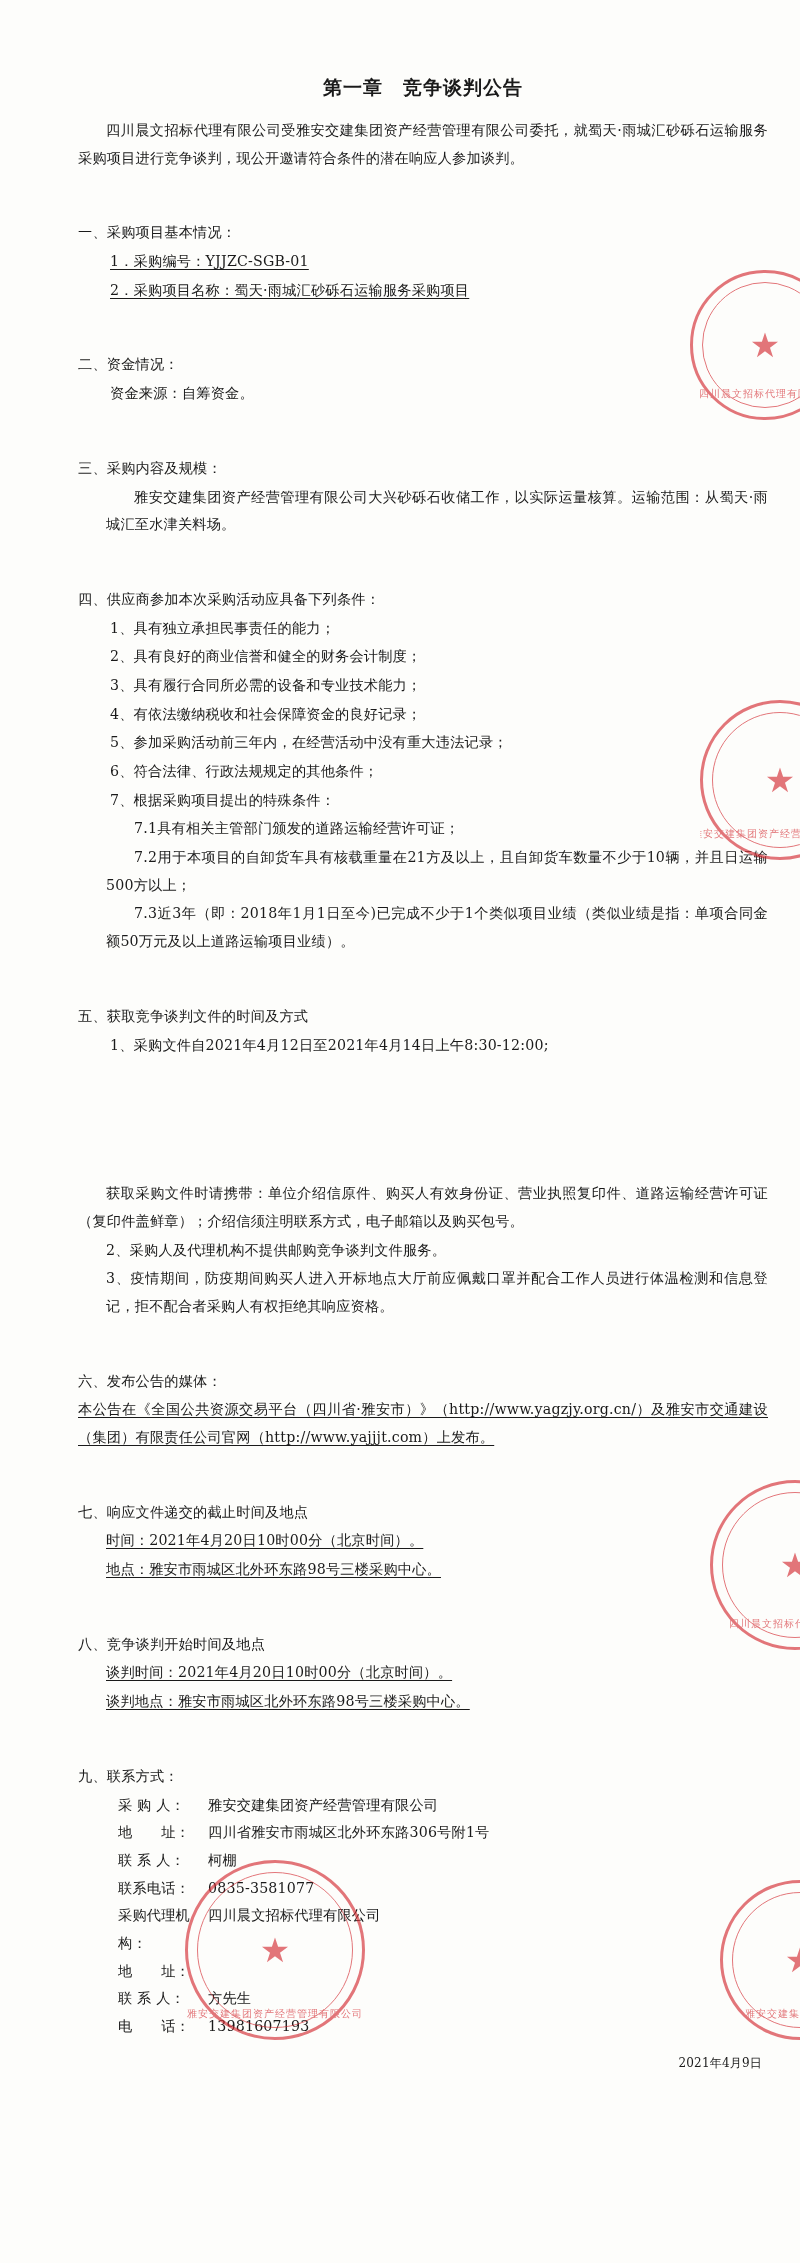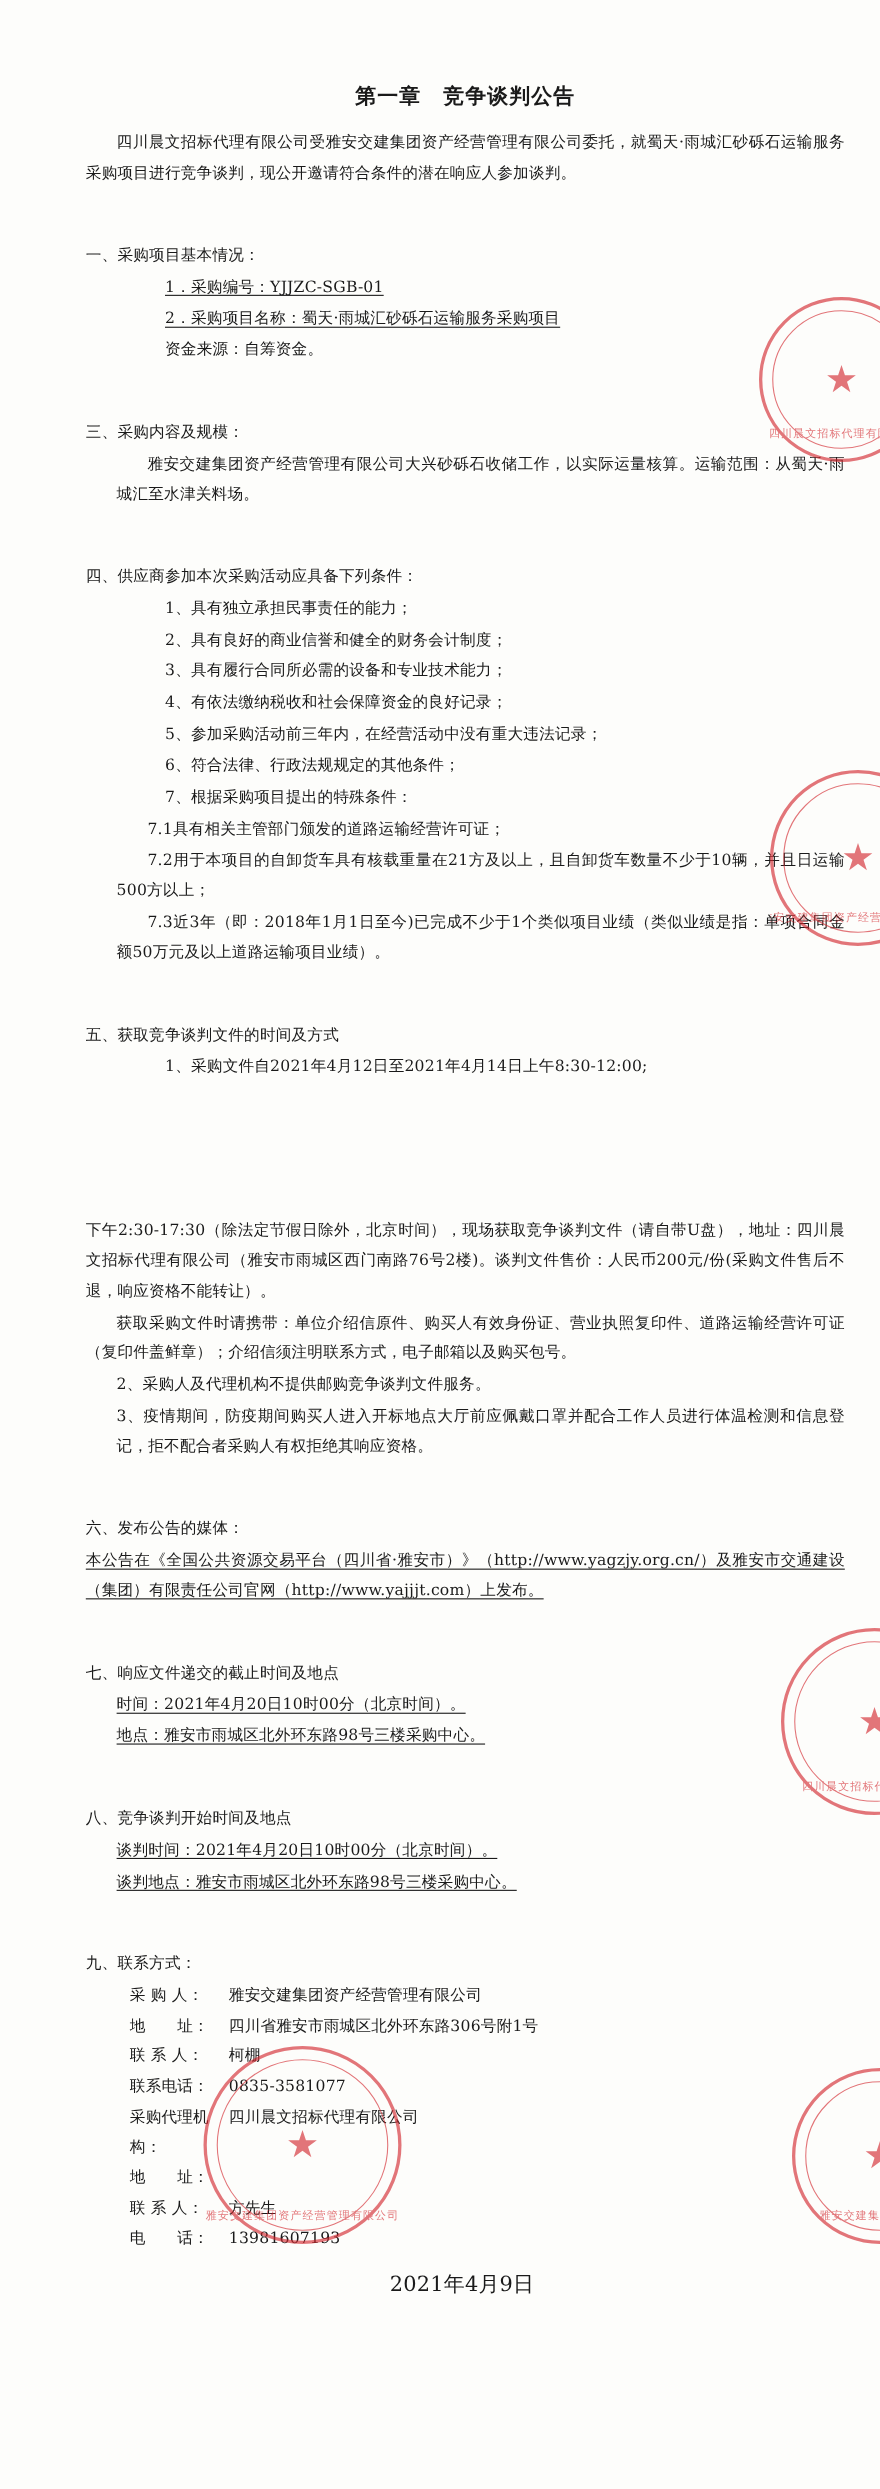--- a/index.html
+++ b/index.html
@@ -36,26 +36,26 @@
   .p {
     font-size: 14.2px;
     line-height: 1.95;
     text-align: justify;
     margin: 0 0 1px 0;
     letter-spacing: 0.2px;
   }
   .ind1 { text-indent: 28px; }
   .lvl1 { margin-left: 0px; margin-top: 47px; }
   .lvl2 { margin-left: 28px; }
-  .lvl3 { margin-left: 72px; }
+  .lvl3 { margin-left: 32px; }
   .u { text-decoration: underline; text-underline-offset: 3px; }
   .gap-lg { height: 120px; }
   .sign-date {
-    text-align: center;
-    font-size: 19px;
+    text-align: right;
+    font-size: 12px;
     margin-top: 14px;
     padding-right: 6px;
     letter-spacing: 0.2px;
   }
   .contact-row {
     display: flex;
     font-size: 14.2px;
     line-height: 1.95;
     margin-left: 40px;
     letter-spacing: 0.2px;
@@ -152,20 +152,21 @@
   <div class="doc">
 
     <div class="doc-title">第一章　竞争谈判公告</div>
 
     <p class="p ind1">四川晨文招标代理有限公司受雅安交建集团资产经营管理有限公司委托，就蜀天·雨城汇砂砾石运输服务采购项目进行竞争谈判，现公开邀请符合条件的潜在响应人参加谈判。</p>
 
     <p class="p lvl1">一、采购项目基本情况：</p>
     <p class="p lvl3 u">1．采购编号：YJJZC-SGB-01</p>
     <p class="p lvl3 u">2．采购项目名称：蜀天·雨城汇砂砾石运输服务采购项目</p>
 
+    <p class="p lvl1">二、资金情况：</p>
     <p class="p lvl3">资金来源：自筹资金。</p>
 
     <p class="p lvl1">三、采购内容及规模：</p>
     <p class="p lvl2 ind1">雅安交建集团资产经营管理有限公司大兴砂砾石收储工作，以实际运量核算。运输范围：从蜀天·雨城汇至水津关料场。</p>
 
     <p class="p lvl1">四、供应商参加本次采购活动应具备下列条件：</p>
     <p class="p lvl3">1、具有独立承担民事责任的能力；</p>
     <p class="p lvl3">2、具有良好的商业信誉和健全的财务会计制度；</p>
     <p class="p lvl3">3、具有履行合同所必需的设备和专业技术能力；</p>
     <p class="p lvl3">4、有依法缴纳税收和社会保障资金的良好记录；</p>
@@ -174,21 +175,20 @@
     <p class="p lvl3">7、根据采购项目提出的特殊条件：</p>
     <p class="p lvl2 ind1">7.1具有相关主管部门颁发的道路运输经营许可证；</p>
     <p class="p lvl2 ind1">7.2用于本项目的自卸货车具有核载重量在21方及以上，且自卸货车数量不少于10辆，并且日运输500方以上；</p>
     <p class="p lvl2 ind1">7.3近3年（即：2018年1月1日至今)已完成不少于1个类似项目业绩（类似业绩是指：单项合同金额50万元及以上道路运输项目业绩）。</p>
 
     <p class="p lvl1">五、获取竞争谈判文件的时间及方式</p>
     <p class="p lvl3">1、采购文件自2021年4月12日至2021年4月14日上午8:30-12:00;</p>
 
     <div class="gap-lg"></div>
 
-    <p class="p">下午2:30-17:30（除法定节假日除外，北京时间），现场获取竞争谈判文件（请自带U盘），地址：四川晨文招标代理有限公司（雅安市雨城区西门南路76号2楼)。谈判文件售价：人民币200元/份(采购文件售后不退，响应资格不能转让）。</p>
     <p class="p ind1">获取采购文件时请携带：单位介绍信原件、购买人有效身份证、营业执照复印件、道路运输经营许可证（复印件盖鲜章）；介绍信须注明联系方式，电子邮箱以及购买包号。</p>
     <p class="p lvl2">2、采购人及代理机构不提供邮购竞争谈判文件服务。</p>
     <p class="p lvl2">3、疫情期间，防疫期间购买人进入开标地点大厅前应佩戴口罩并配合工作人员进行体温检测和信息登记，拒不配合者采购人有权拒绝其响应资格。</p>
 
     <p class="p lvl1">六、发布公告的媒体：</p>
     <p class="p u">本公告在《全国公共资源交易平台（四川省·雅安市）》（http://www.yagzjy.org.cn/）及雅安市交通建设（集团）有限责任公司官网（http://www.yajjjt.com）上发布。</p>
 
     <p class="p lvl1">七、响应文件递交的截止时间及地点</p>
     <p class="p lvl2 u">时间：2021年4月20日10时00分（北京时间）。</p>
     <p class="p lvl2 u">地点：雅安市雨城区北外环东路98号三楼采购中心。</p>

